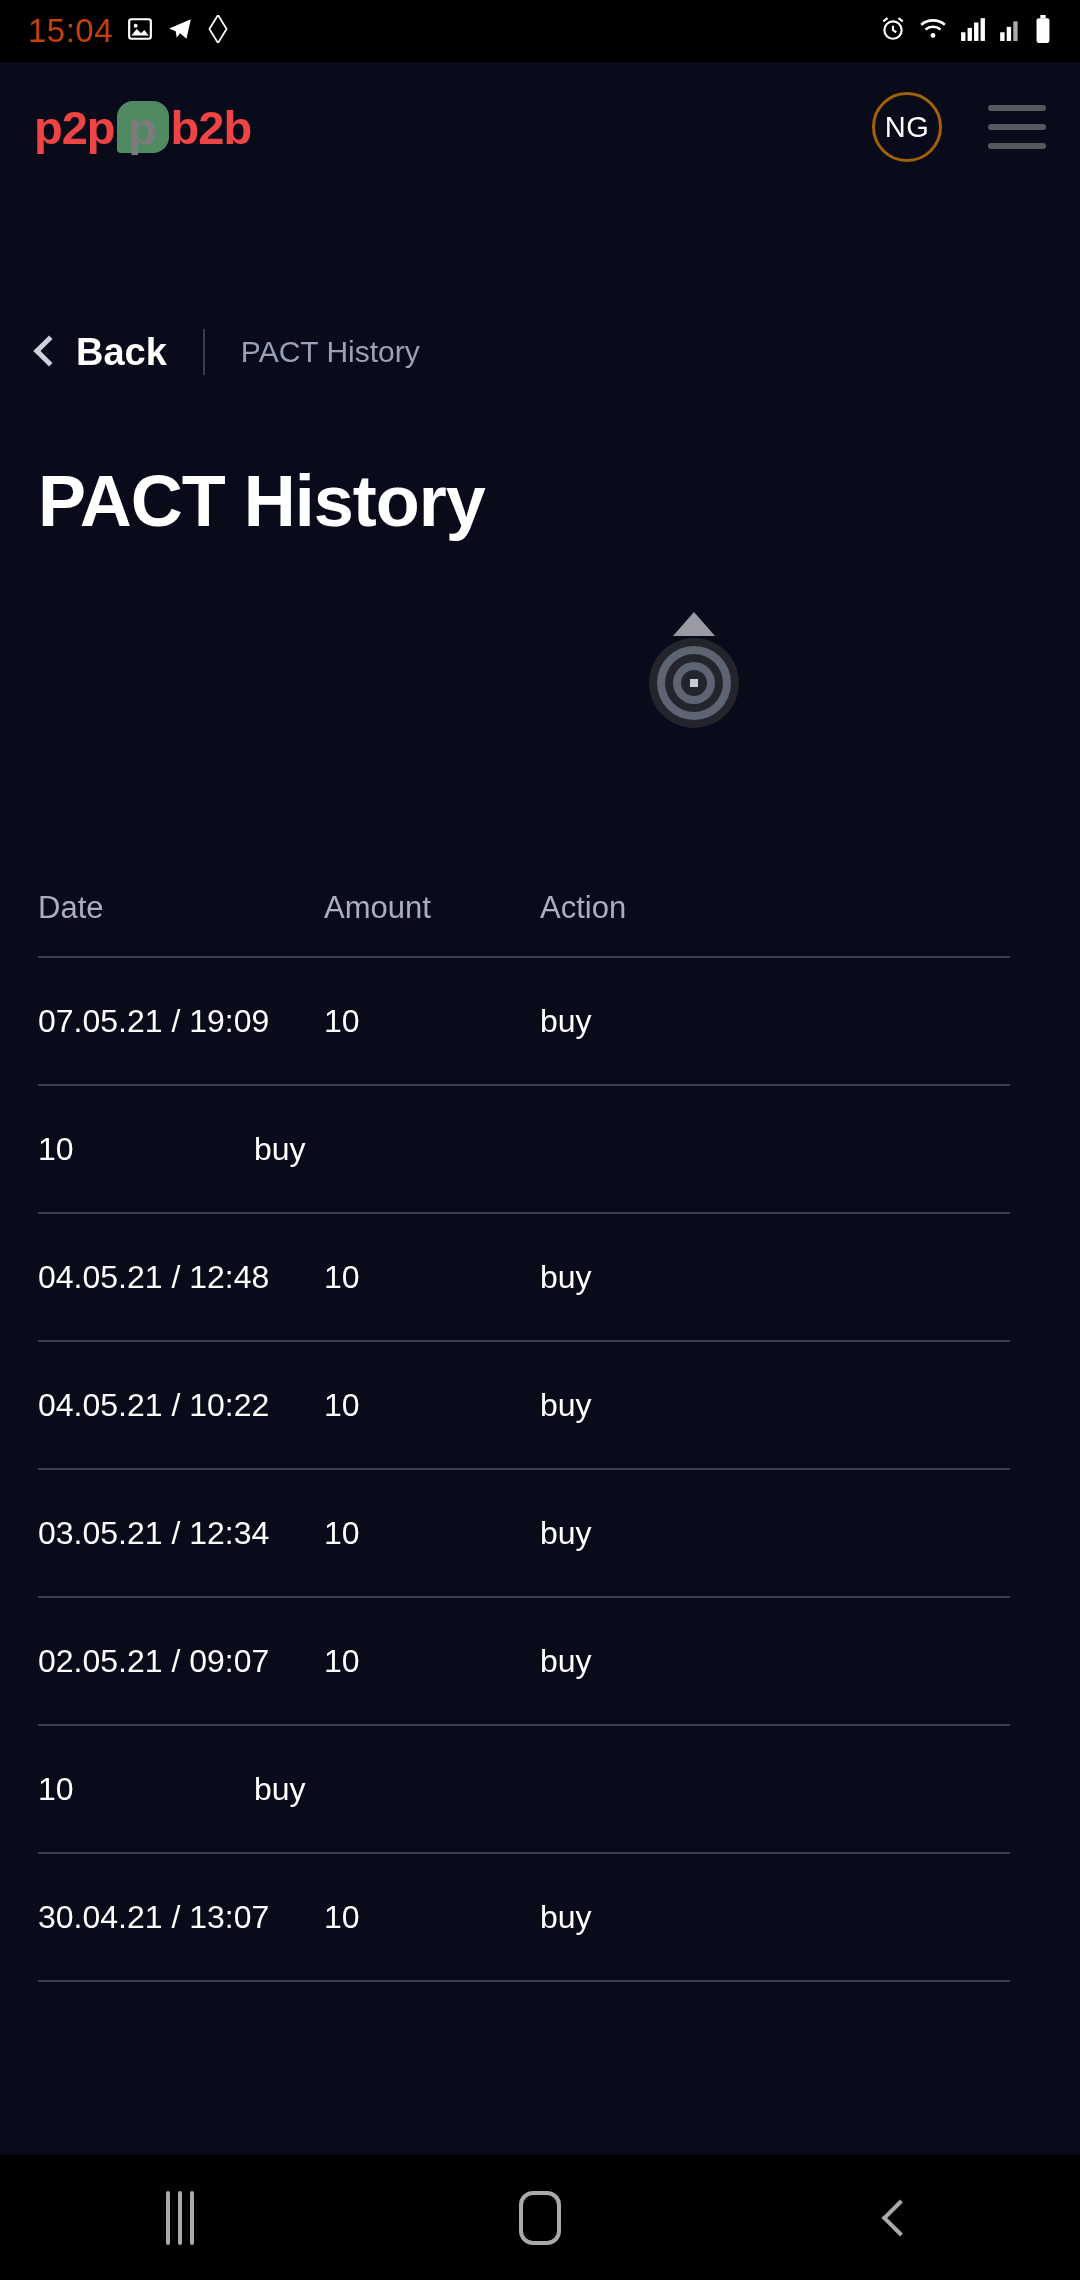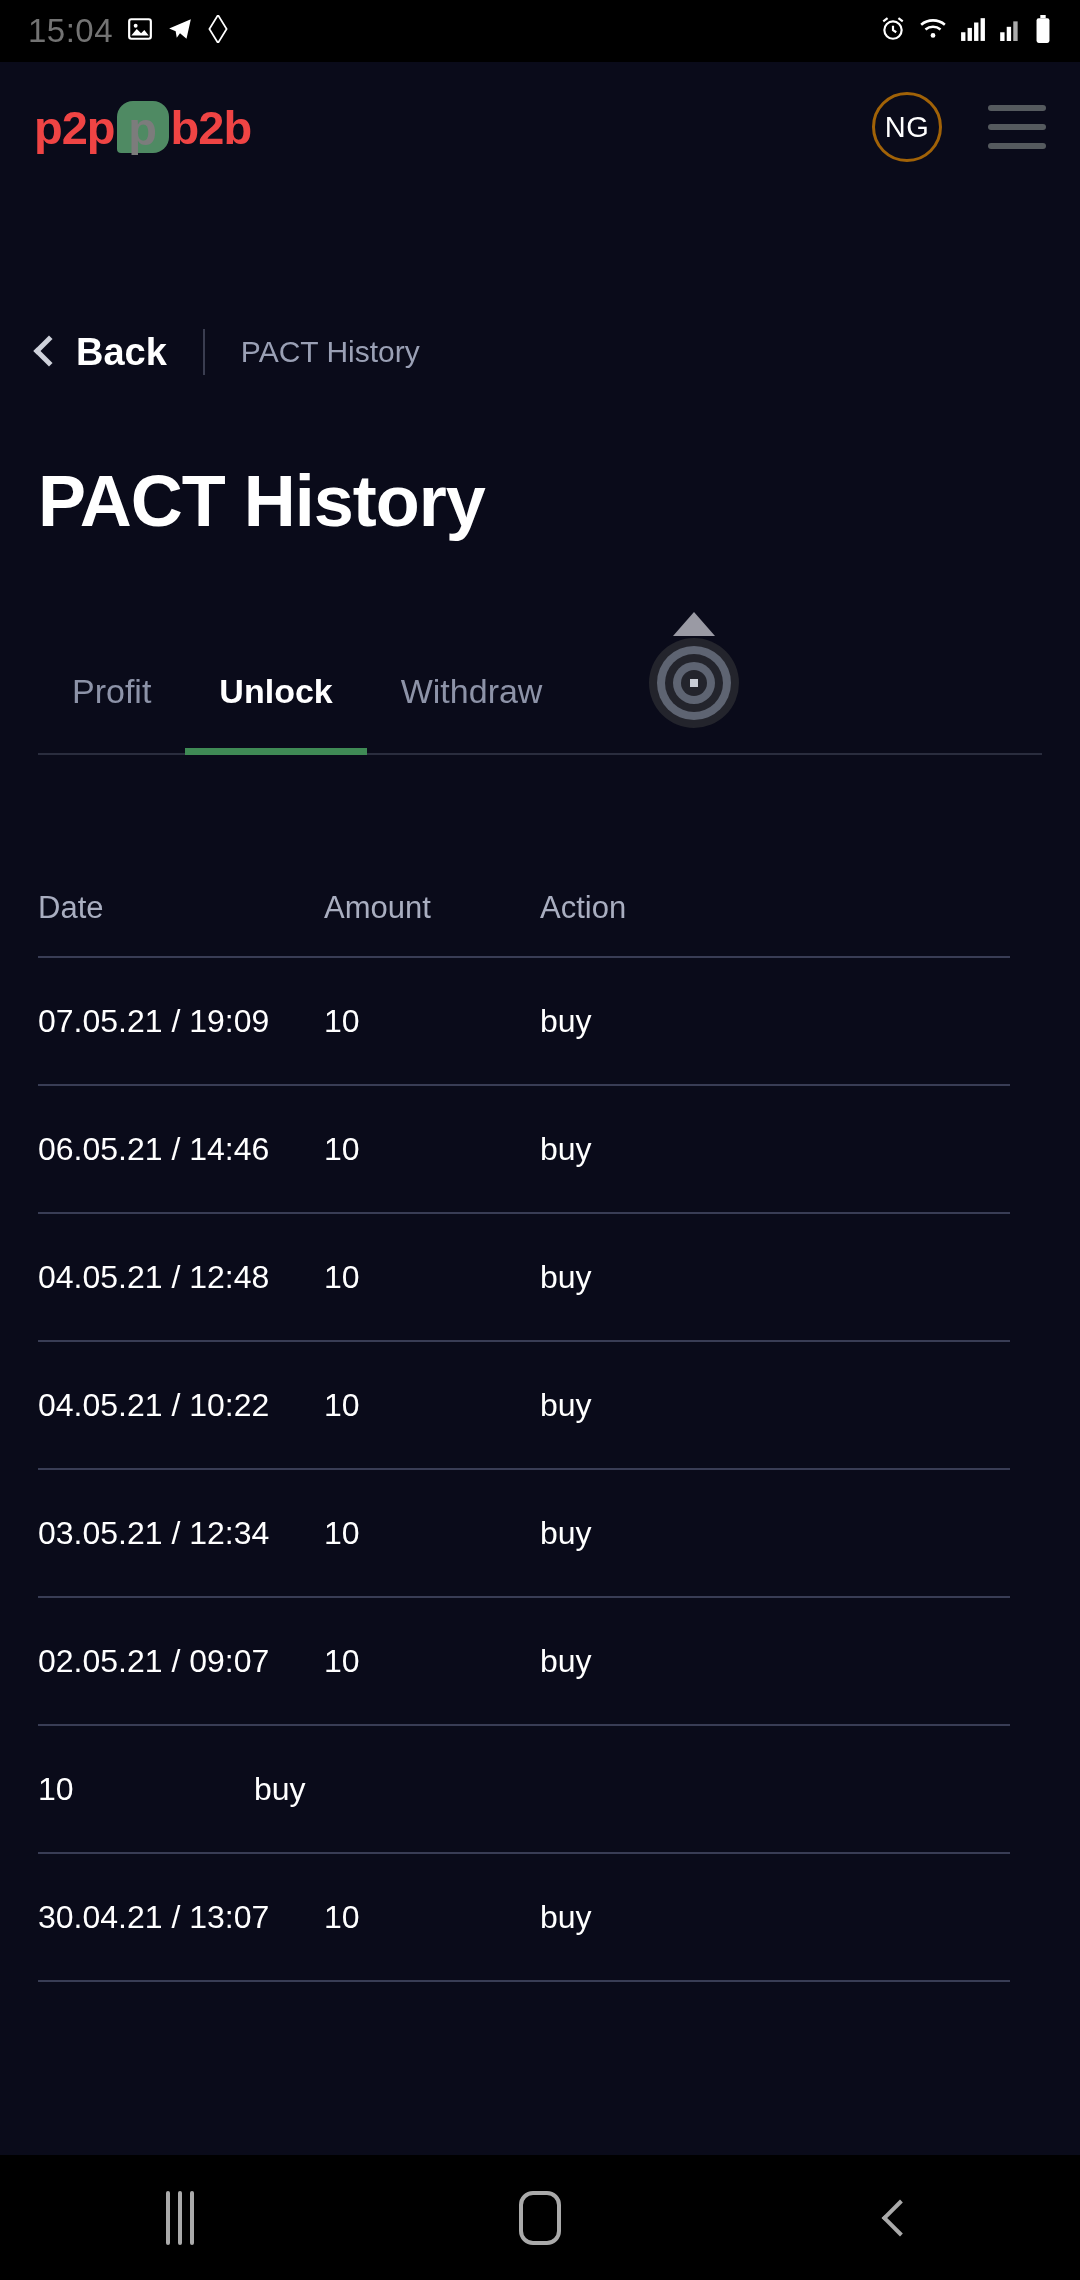--- a/index.html
+++ b/index.html
@@ -11,21 +11,21 @@
   }
   .screen { position:relative; width:1080px; height:2280px; background:#0a0b1a; }
 
   
   .statusbar {
     position:absolute; top:0; left:0; width:1080px; height:62px;
     background:#000; display:flex; align-items:center;
     padding:0 28px; color:#fff;
   }
   .sb-left { display:flex; align-items:center; gap:14px; }
-  .sb-time { font-size:33px; letter-spacing:.5px; color:#737373; }
+  .sb-time { font-size:33px; letter-spacing:.5px; color:#c2410c; }
   .sb-right { margin-left:auto; display:flex; align-items:center; gap:13px; }
   .ic { display:block; }
 
   
   .appbar {
     position:absolute; top:62px; left:0; width:1080px; height:130px;
     display:flex; align-items:center; padding:0 34px;
   }
   .logo { display:flex; align-items:center; height:56px; }
   .logo-text { font-size:47px; font-weight:700; color:#ef4444; letter-spacing:-1px; line-height:1; }
@@ -209,46 +209,40 @@
     <div class="back">
       <span class="chev-left"></span>
       <span class="back-label">Back</span>
     </div>
     <span class="crumb-div"></span>
     <span class="crumb-cur">PACT History</span>
   </div>
 
   <h1 class="page-title">PACT History</h1>
 
-  <div class="tabs">
-    <button class="tab">Profit</button>
-    <button class="tab active">Unlock</button>
-    <button class="tab">Withdraw</button>
-  </div>
 
   <div class="table">
     <div class="thead">
       <div class="trow">
         <div class="cell c-date">Date</div>
         <div class="cell c-amount">Amount</div>
         <div class="cell c-action">Action</div>
       </div>
       <div class="divider"></div>
     </div>
     <div class="tbody">
 
       <div class="trow">
         <div class="cell c-date">07.05.21 / 19:09</div>
         <div class="cell c-amount">10</div>
         <div class="cell c-action">buy</div>
       </div>
       <div class="divider"></div>
 
       <div class="trow">
-        <div class="cell c-date">06.05.21 / 14:46</div>
         <div class="cell c-amount">10</div>
         <div class="cell c-action">buy</div>
       </div>
       <div class="divider"></div>
 
       <div class="trow">
         <div class="cell c-date">04.05.21 / 12:48</div>
         <div class="cell c-amount">10</div>
         <div class="cell c-action">buy</div>
       </div>

